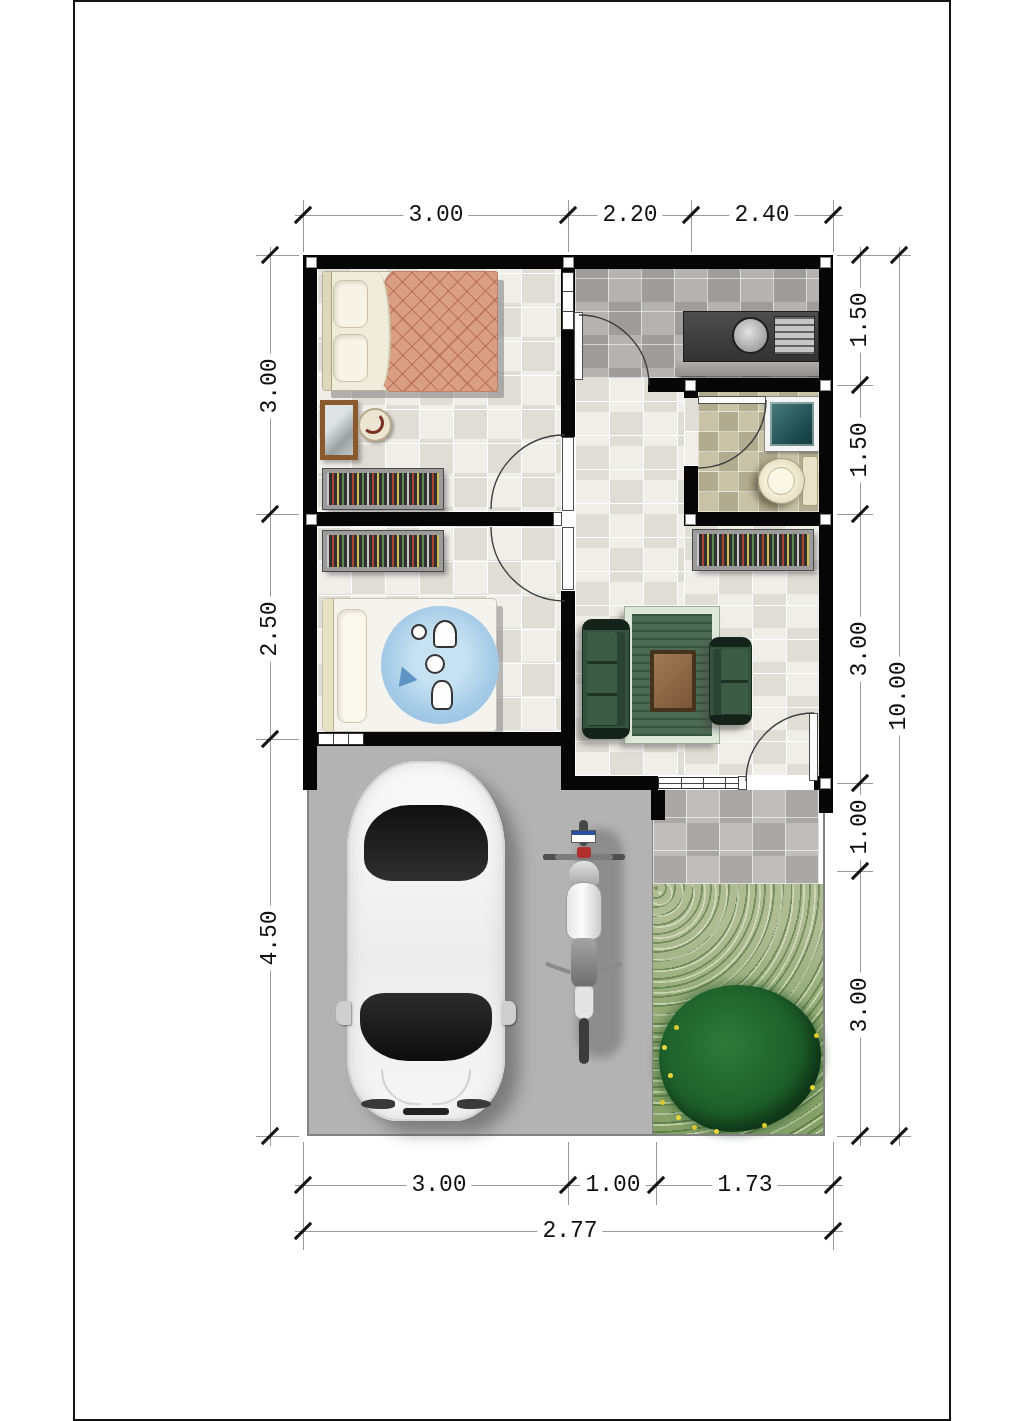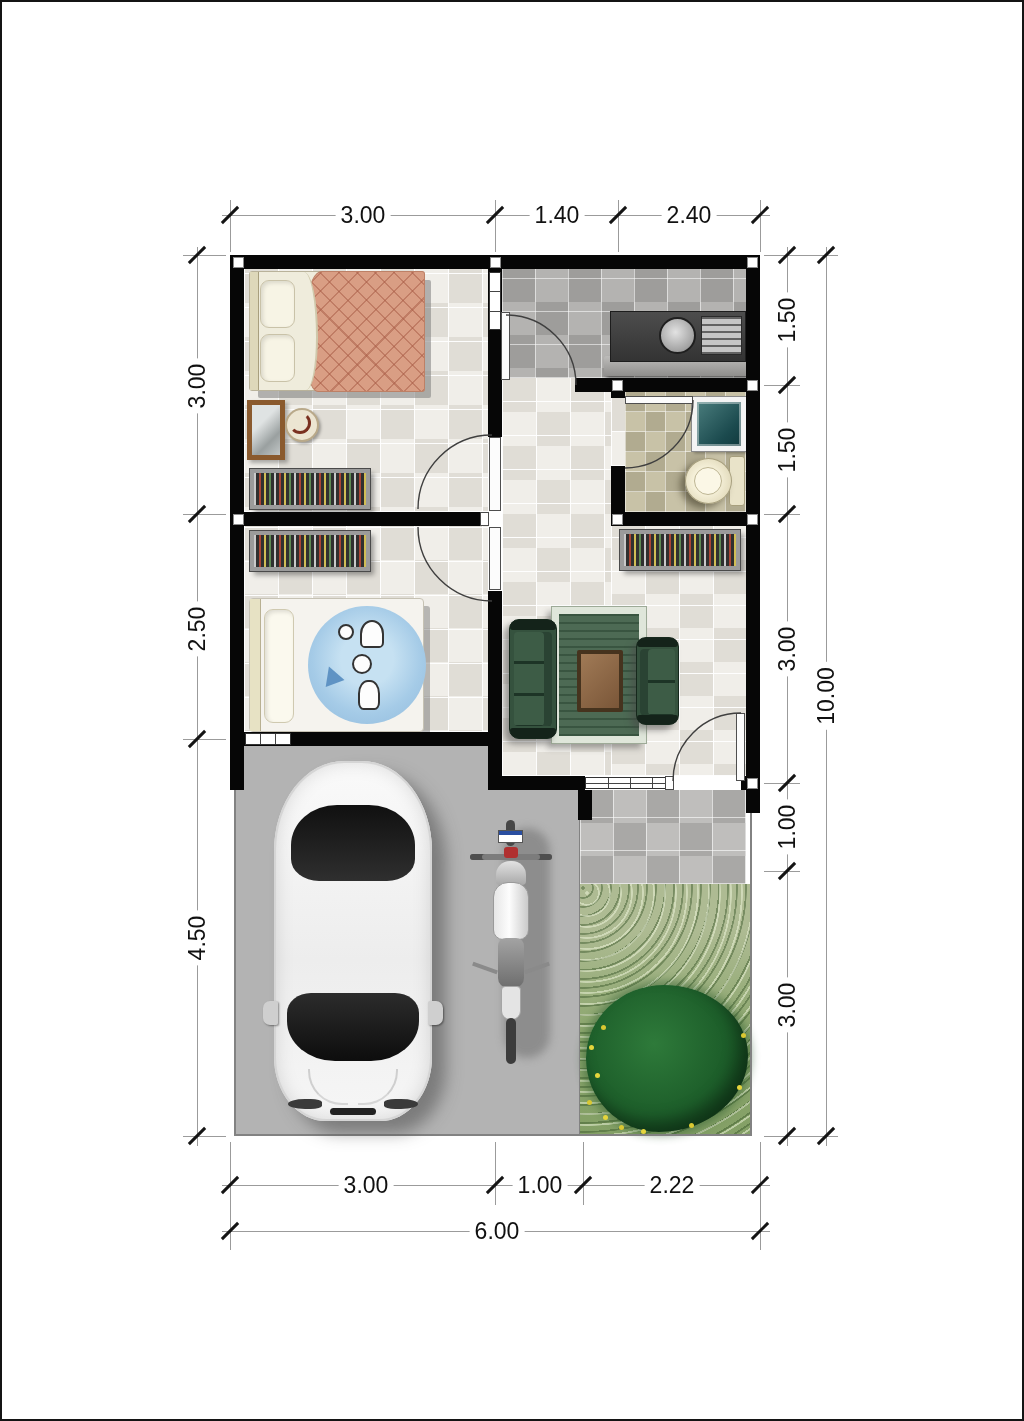--- a/index.html
+++ b/index.html
@@ -1,19 +1,19 @@
 <!DOCTYPE html>
 <html><head>
 <meta charset="utf-8">
 <title>Floor Plan</title>
 <style>
   html,body{margin:0;padding:0;background:#fff;}
-  #canvas{position:relative;width:1024px;height:1421px;background:#fff;margin:0 auto;
+  #canvas{position:relative;width:878px;height:1421px;background:#fff;margin:0 auto;
           outline:2px solid #141414;outline-offset:-2px;overflow:hidden;
-          font-family:Liberation Sans, sans-serif;}
+          font-family:Liberation Mono, monospace;}
   .abs{position:absolute;}
   
   .wall{position:absolute;background:#060606;}
   .wjs{position:absolute;width:11px;height:11px;background:#fff;border:1px solid #8a8a8a;box-sizing:border-box;}
   .wfr{position:absolute;background:#fff;border:1px solid #4a4a4a;box-sizing:border-box;}
   .leaf{position:absolute;background:#fcfcfc;border:1px solid #4f4f4f;box-sizing:border-box;}
   .win{position:absolute;background:#fff;border:1px solid #333;box-sizing:border-box;}
   
   .tile-light{position:absolute;background-color:#e9e6e0;background-image:
     repeating-linear-gradient(0deg,rgba(255,255,255,.95) 0 1px,transparent 1px 34px),
@@ -273,32 +273,32 @@
   <div class="tk" style="left:826px;top:255px;"></div>
   <div class="tk" style="left:826px;top:1136px;"></div>
   <div class="tk" style="left:230px;top:1185px;"></div>
   <div class="tk" style="left:495px;top:1185px;"></div>
   <div class="tk" style="left:583px;top:1185px;"></div>
   <div class="tk" style="left:760px;top:1185px;"></div>
   <div class="tk" style="left:230px;top:1231px;"></div>
   <div class="tk" style="left:760px;top:1231px;"></div>
 
   <span class="dlab" style="left:363px;top:215px;">3.00</span>
-  <span class="dlab" style="left:557px;top:215px;">1.40</span>
+  <span class="dlab" style="left:557px;top:215px;">2.20</span>
   <span class="dlab" style="left:689px;top:215px;">2.40</span>
 
   <span class="dlab v" style="left:197px;top:386px;">3.00</span>
   <span class="dlab v" style="left:197px;top:629px;">2.50</span>
   <span class="dlab v" style="left:197px;top:938px;">4.50</span>
 
   <span class="dlab v" style="left:787px;top:320px;">1.50</span>
   <span class="dlab v" style="left:787px;top:450px;">1.50</span>
   <span class="dlab v" style="left:787px;top:649px;">3.00</span>
   <span class="dlab v" style="left:787px;top:827px;">1.00</span>
   <span class="dlab v" style="left:787px;top:1005px;">3.00</span>
   <span class="dlab v" style="left:826px;top:696px;">10.00</span>
 
   <span class="dlab" style="left:366px;top:1185px;">3.00</span>
   <span class="dlab" style="left:540px;top:1185px;">1.00</span>
-  <span class="dlab" style="left:672px;top:1185px;">2.22</span>
-  <span class="dlab" style="left:497px;top:1231px;">6.00</span>
+  <span class="dlab" style="left:672px;top:1185px;">1.73</span>
+  <span class="dlab" style="left:497px;top:1231px;">2.77</span>
 
 </div>
 
 </body></html>

